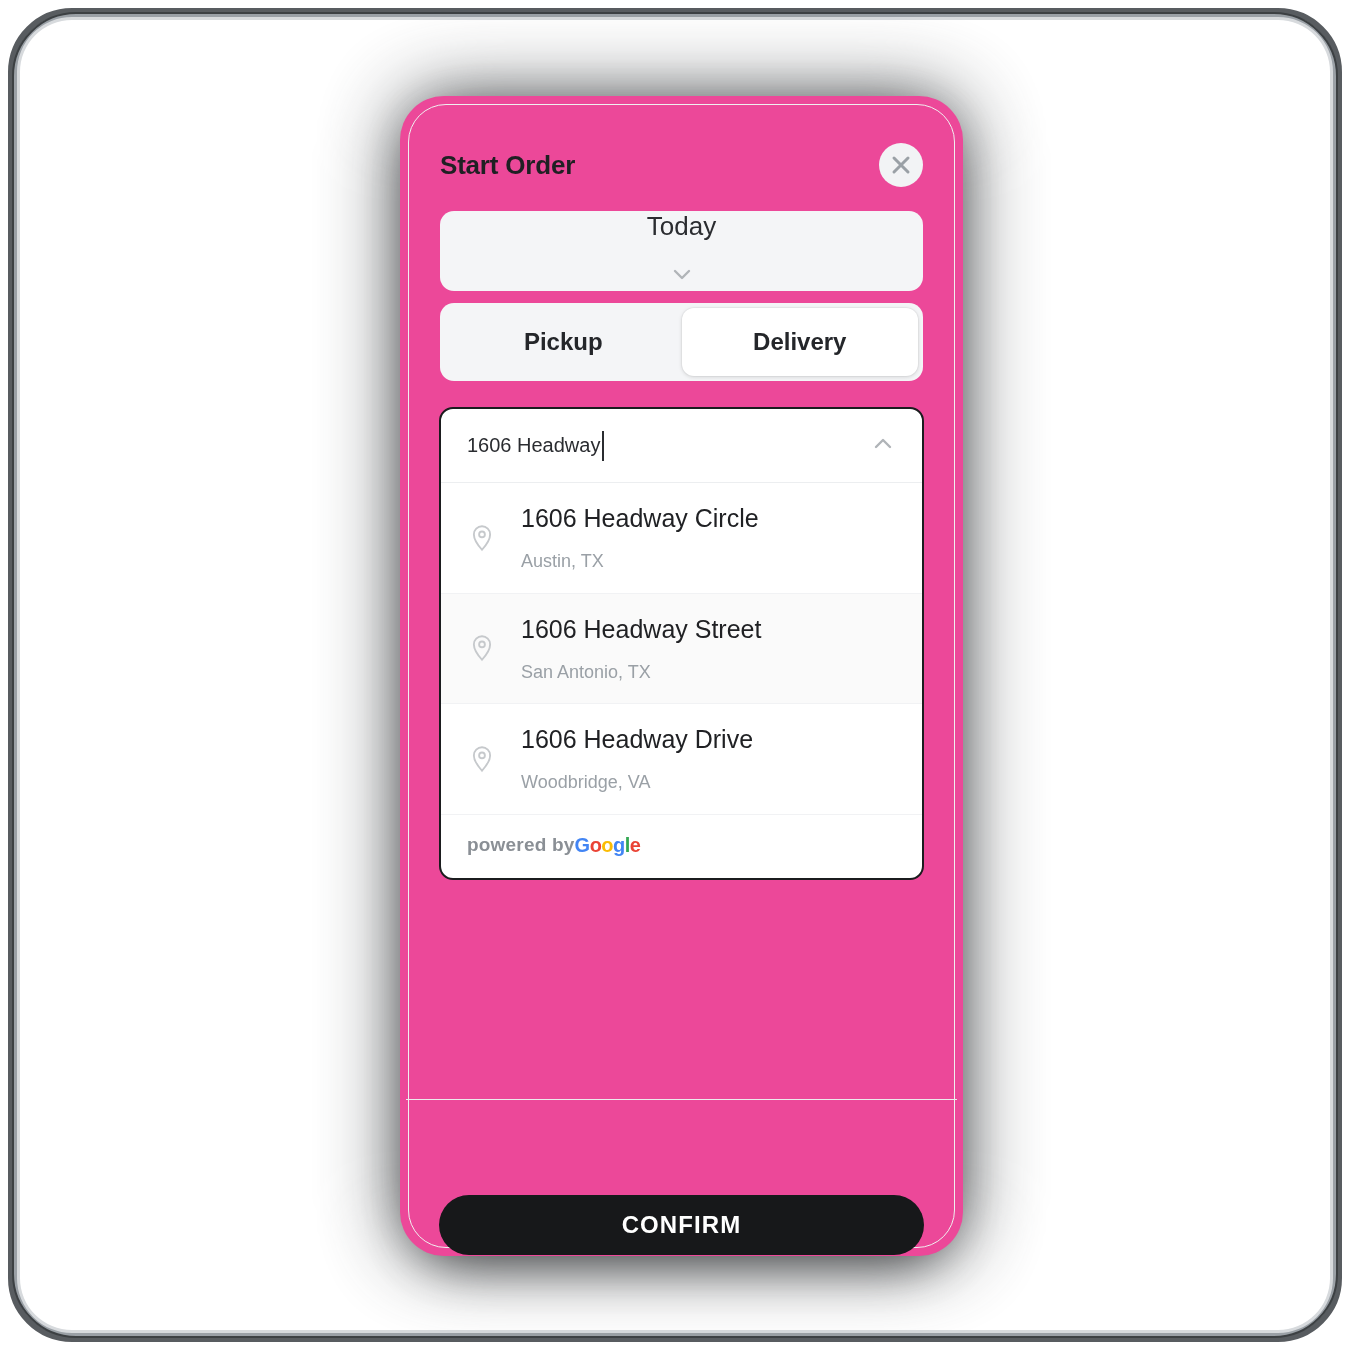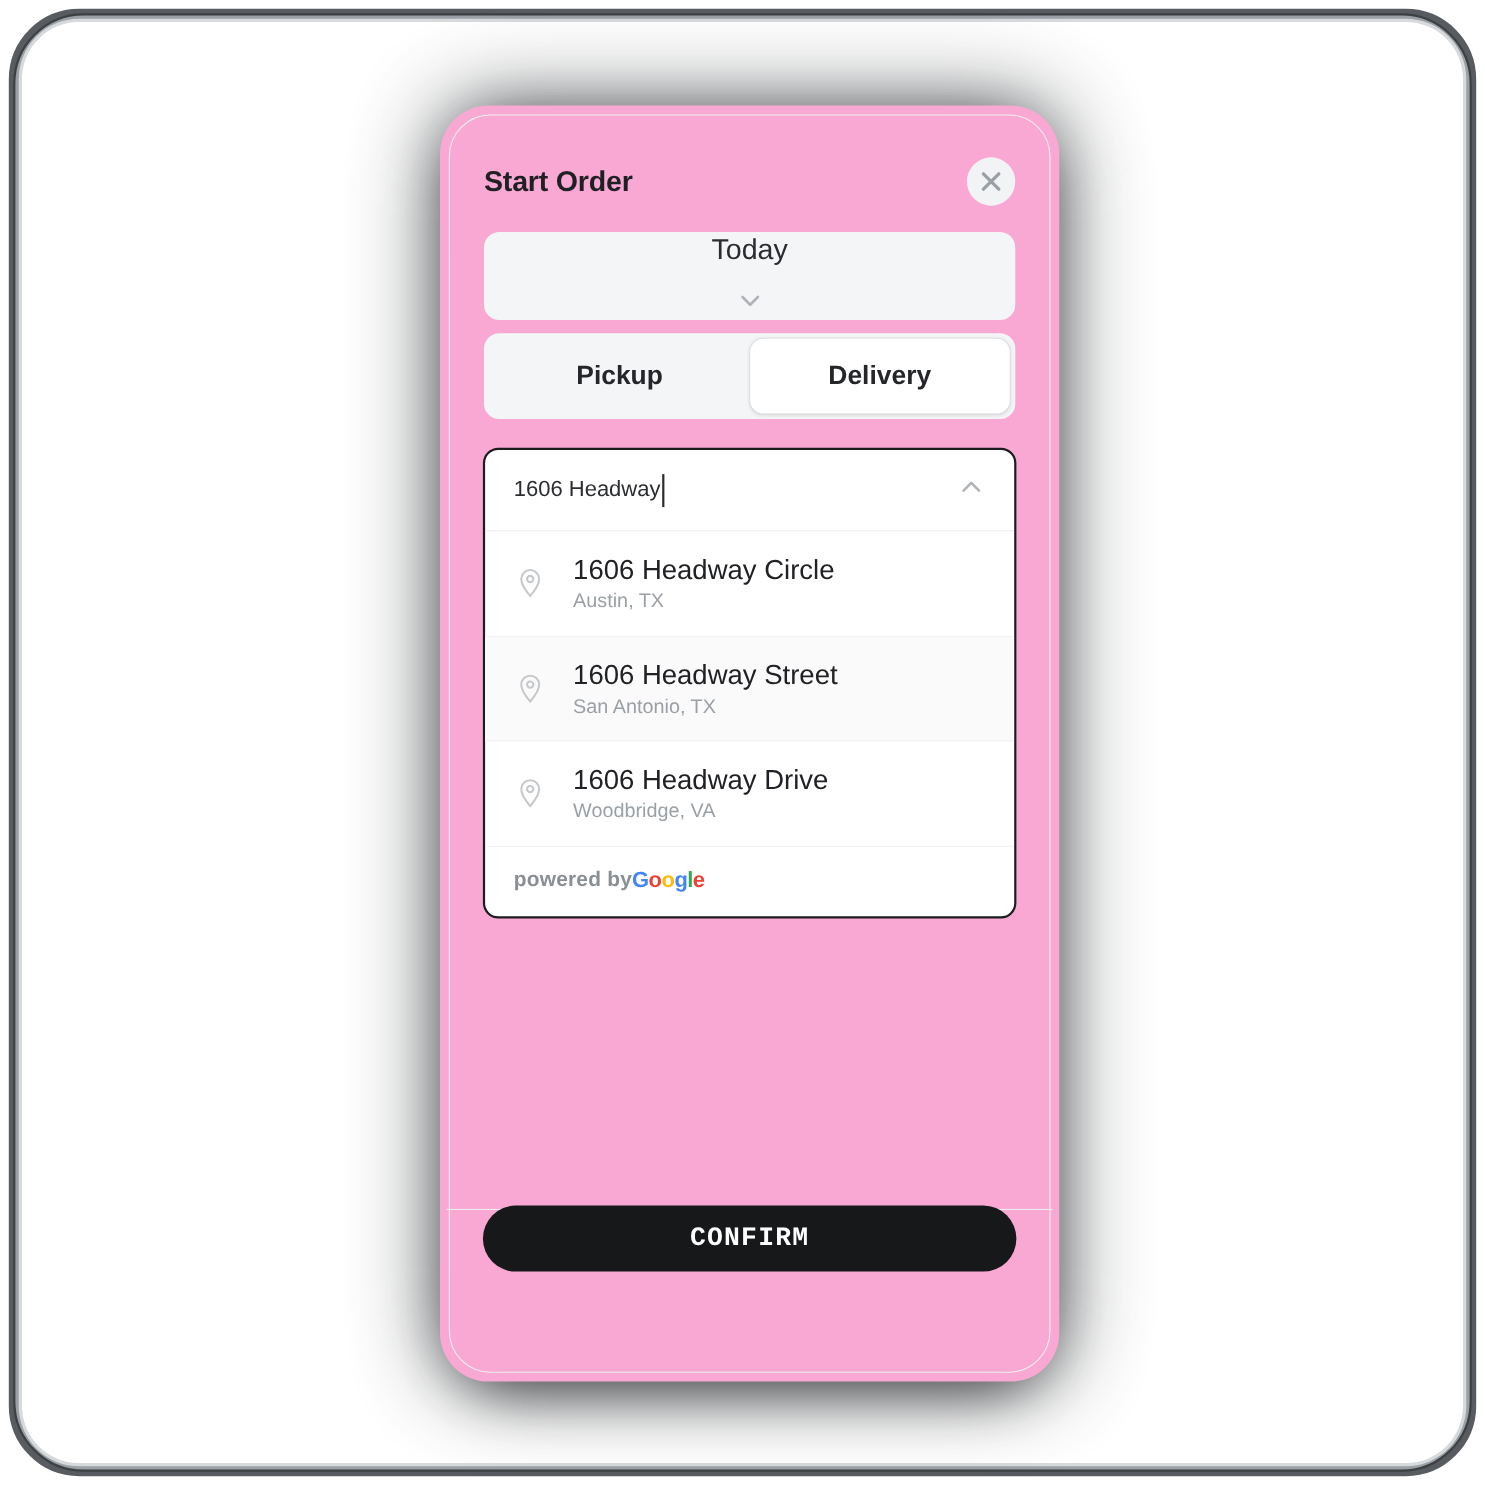--- a/index.html
+++ b/index.html
@@ -50,21 +50,21 @@
     width:527px; height:1140px;
     border-radius:44px;
     background:#2b2d2f;
     filter:blur(26px);
     opacity:.75;
   }
   .device{
     position:absolute;
     left:400px; top:96px;
     width:563px; height:1160px;
-    background:#f9a8d4;
+    background:#ec4899;
     border-radius:44px;
     overflow:hidden;
   }
   .device-inner-hairline{
     position:absolute;
     left:8px; top:8px; right:8px; bottom:8px;
     border-radius:38px;
     border:1px solid #f0f0f0;
     pointer-events:none;
   }
@@ -161,21 +161,21 @@
     padding:20px 26px;
     border-bottom:1px solid #f1f2f4;
     cursor:pointer;
     min-height:94px;
   }
   .suggestion.highlight{ background:#fafafa; }
   .pin-wrap{
     width:54px; flex:0 0 54px;
     display:flex; align-items:center; justify-content:flex-start;
   }
-  .sug-texts{ display:flex; flex-direction:column; gap:3px; }
+  .sug-texts{ display:flex; flex-direction:column; gap:18px; }
   .sug-main{ font-size:25px; color:#202124; line-height:1.2; }
   .sug-sub{ font-size:18px; color:#9aa0a6; line-height:1.2; }
 
   .powered{
     display:flex; align-items:center;
     padding:19px 26px 21px 26px;
     font-size:19px; font-weight:bold; color:#8a8f95;
     letter-spacing:.2px;
   }
   .g-logo{ margin-left:0; font-size:20px; letter-spacing:-.5px; font-weight:bold; }
@@ -183,30 +183,29 @@
   .g-y{ color:#FBBC05; } .g-g{ color:#34A853; }
 
   
   .footer-divider{
     position:absolute;
     left:6px; right:6px; top:1003px;
     height:1px; background:#ececec;
   }
   .confirm-btn{
     position:absolute;
-    left:39px; right:39px; top:1000px;
+    left:39px; right:39px; top:1099px;
     height:60px;
     background:#17181a;
     border-radius:39px;
     display:flex; align-items:center; justify-content:center;
     color:#ffffff; font-size:24px; font-weight:bold;
     letter-spacing:1.1px;
     cursor:pointer;
     border:none;
-    font-family:Liberation Mono, monospace;
   }
 </style>
 </head>
 <body>
 
 <div class="stage">
 
   <div class="outer-frame"></div>
 
   <div class="device-shadow"></div>

